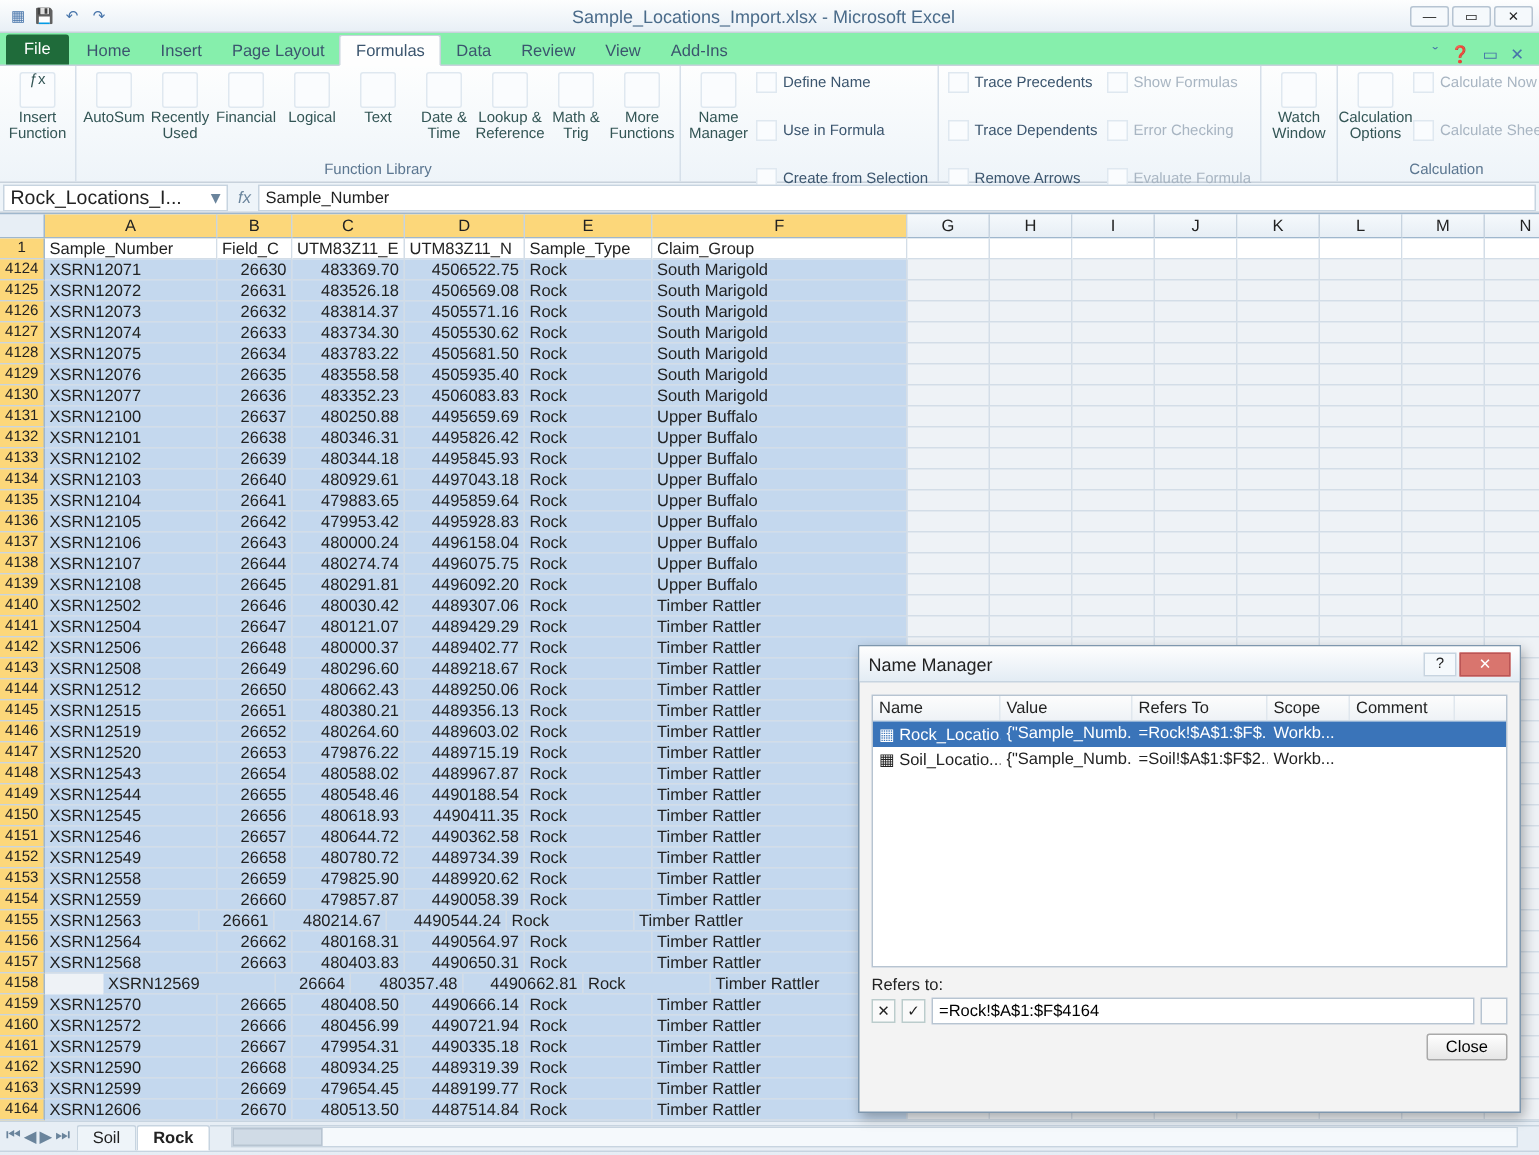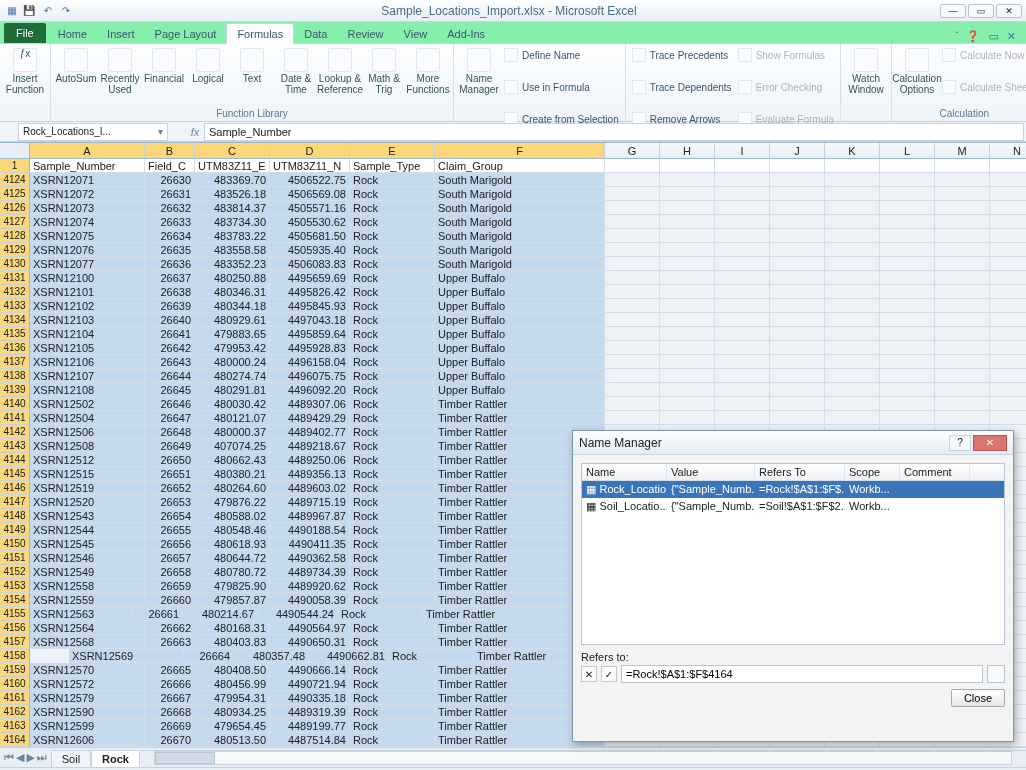--- a/index.html
+++ b/index.html
@@ -19,21 +19,21 @@
   .group { border-right:1px solid #d6e0ea; padding:2px 6px 1px; display:flex; flex-direction:column; align-items:center;}
   .group .body { flex:1; display:flex; gap:6px; align-items:flex-start; padding-top:2px;}
   .group .label { font-size:10px; color:#5b7690; padding:1px 0;}
   .btn-lg { width:38px; display:flex; flex-direction:column; align-items:center; font-size:10px; color:#355; text-align:center; line-height:1.05;}
   .btn-lg .ic { width:24px; height:24px; margin-bottom:2px; background:#fafcfe; border:1px solid #dfe8f0; border-radius:2px;}
   .btn-dim { color:#a8b5c2;}
   .stack { display:flex; flex-direction:column; gap:18px; font-size:10px; color:#3b556e;}
   .stack div { display:flex; align-items:center; gap:4px; white-space:nowrap;}
   .stack .smic { width:14px; height:14px; background:#fafcfe; border:1px solid #dfe8f0;}
   .namebox-row { height:20px; background:#eef4f9; border-bottom:1px solid #c8d2dc; display:flex; align-items:center;}
-  .namebox { width:150px; height:18px; border:1px solid #c7d4e0; background:#fff; margin:1px 18px; display:flex; align-items:center; padding:0 4px; font-size:10px;}
+  .namebox { width:150px; height:18px; border:1px solid #c7d4e0; background:#fff; margin:1px 2px; display:flex; align-items:center; padding:0 4px; font-size:13px;}
   .namebox span.dd { margin-left:auto; color:#6a849c;}
   .fx { width:18px; text-align:center; color:#6a849c; font-style:italic;}
   .formula { flex:1; height:18px; border:1px solid #c7d4e0; background:#fff; margin:1px 2px 1px 0; padding:0 4px; display:flex; align-items:center; font-size:11px;}
   .grid { position:relative; display:flex; border-top:1px solid #9fb7cd;}
   .rowhdrs { width:30px; background:#e7eef5;}
   .colhdrs { height:16px; display:flex; background:#e7eef5;}
   .cell { border-right:1px solid #d3dde7; border-bottom:1px solid #d3dde7; height:14px; font-size:11px; padding:0 3px; overflow:hidden; white-space:nowrap; display:flex; align-items:center;}
   .ch { height:16px; border-right:1px solid #c7d4e0; border-bottom:1px solid #9fb7cd; text-align:center; font-size:11px; background:linear-gradient(#f5f9fc,#e7eef5); display:flex; align-items:center; justify-content:center;}
   .ch.sel { background:#fcd77a;}
   .rh { height:14px; border-right:1px solid #9fb7cd; border-bottom:1px solid #c7d4e0; text-align:center; font-size:10px; background:linear-gradient(90deg,#f5f9fc,#e7eef5); display:flex; align-items:center; justify-content:center;}
@@ -611,21 +611,21 @@
           <div class="cell" style="width: 55px;"></div>
           <div class="cell" style="width: 55px;"></div>
           <div class="cell" style="width: 55px;"></div>
           <div class="cell" style="width: 55px;"></div>
           <div class="cell" style="width: 55px;"></div>
           <div class="cell" style="width: 55px;"></div>
         </div>
         <div class="row">
           <div class="cell sel-area" style="width: 115px;">XSRN12508</div>
           <div class="cell sel-area" style="width: 50px; justify-content: flex-end;">26649</div>
-          <div class="cell sel-area" style="width: 75px; justify-content: flex-end;">407074.25</div>
+          <div class="cell sel-area" style="width: 75px; justify-content: flex-end;">480296.60</div>
           <div class="cell sel-area" style="width: 80px; justify-content: flex-end;">4489218.67</div>
           <div class="cell sel-area" style="width: 85px;">Rock</div>
           <div class="cell sel-area" style="width: 170px;">Timber Rattler</div>
           <div class="cell" style="width: 55px;"></div>
           <div class="cell" style="width: 55px;"></div>
           <div class="cell" style="width: 55px;"></div>
           <div class="cell" style="width: 55px;"></div>
           <div class="cell" style="width: 55px;"></div>
           <div class="cell" style="width: 55px;"></div>
           <div class="cell" style="width: 55px;"></div>

